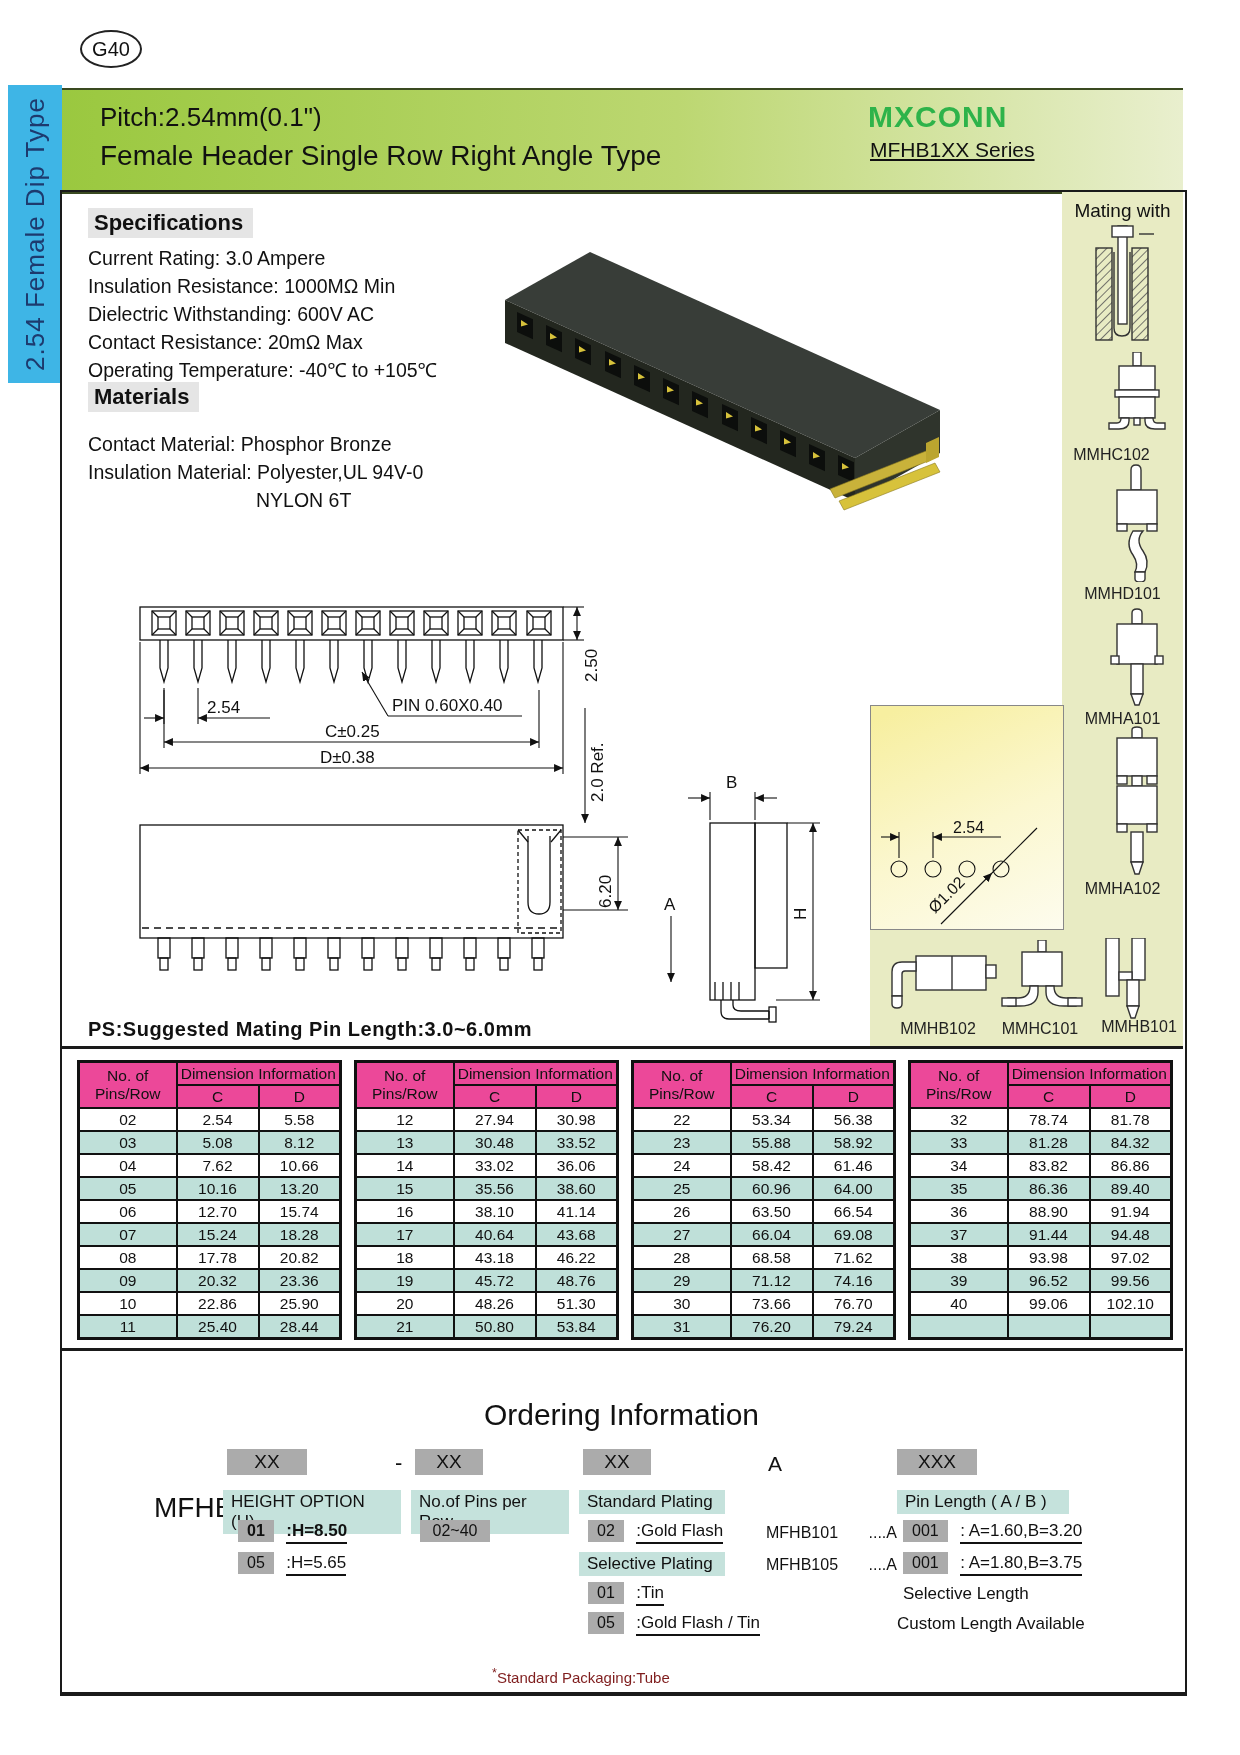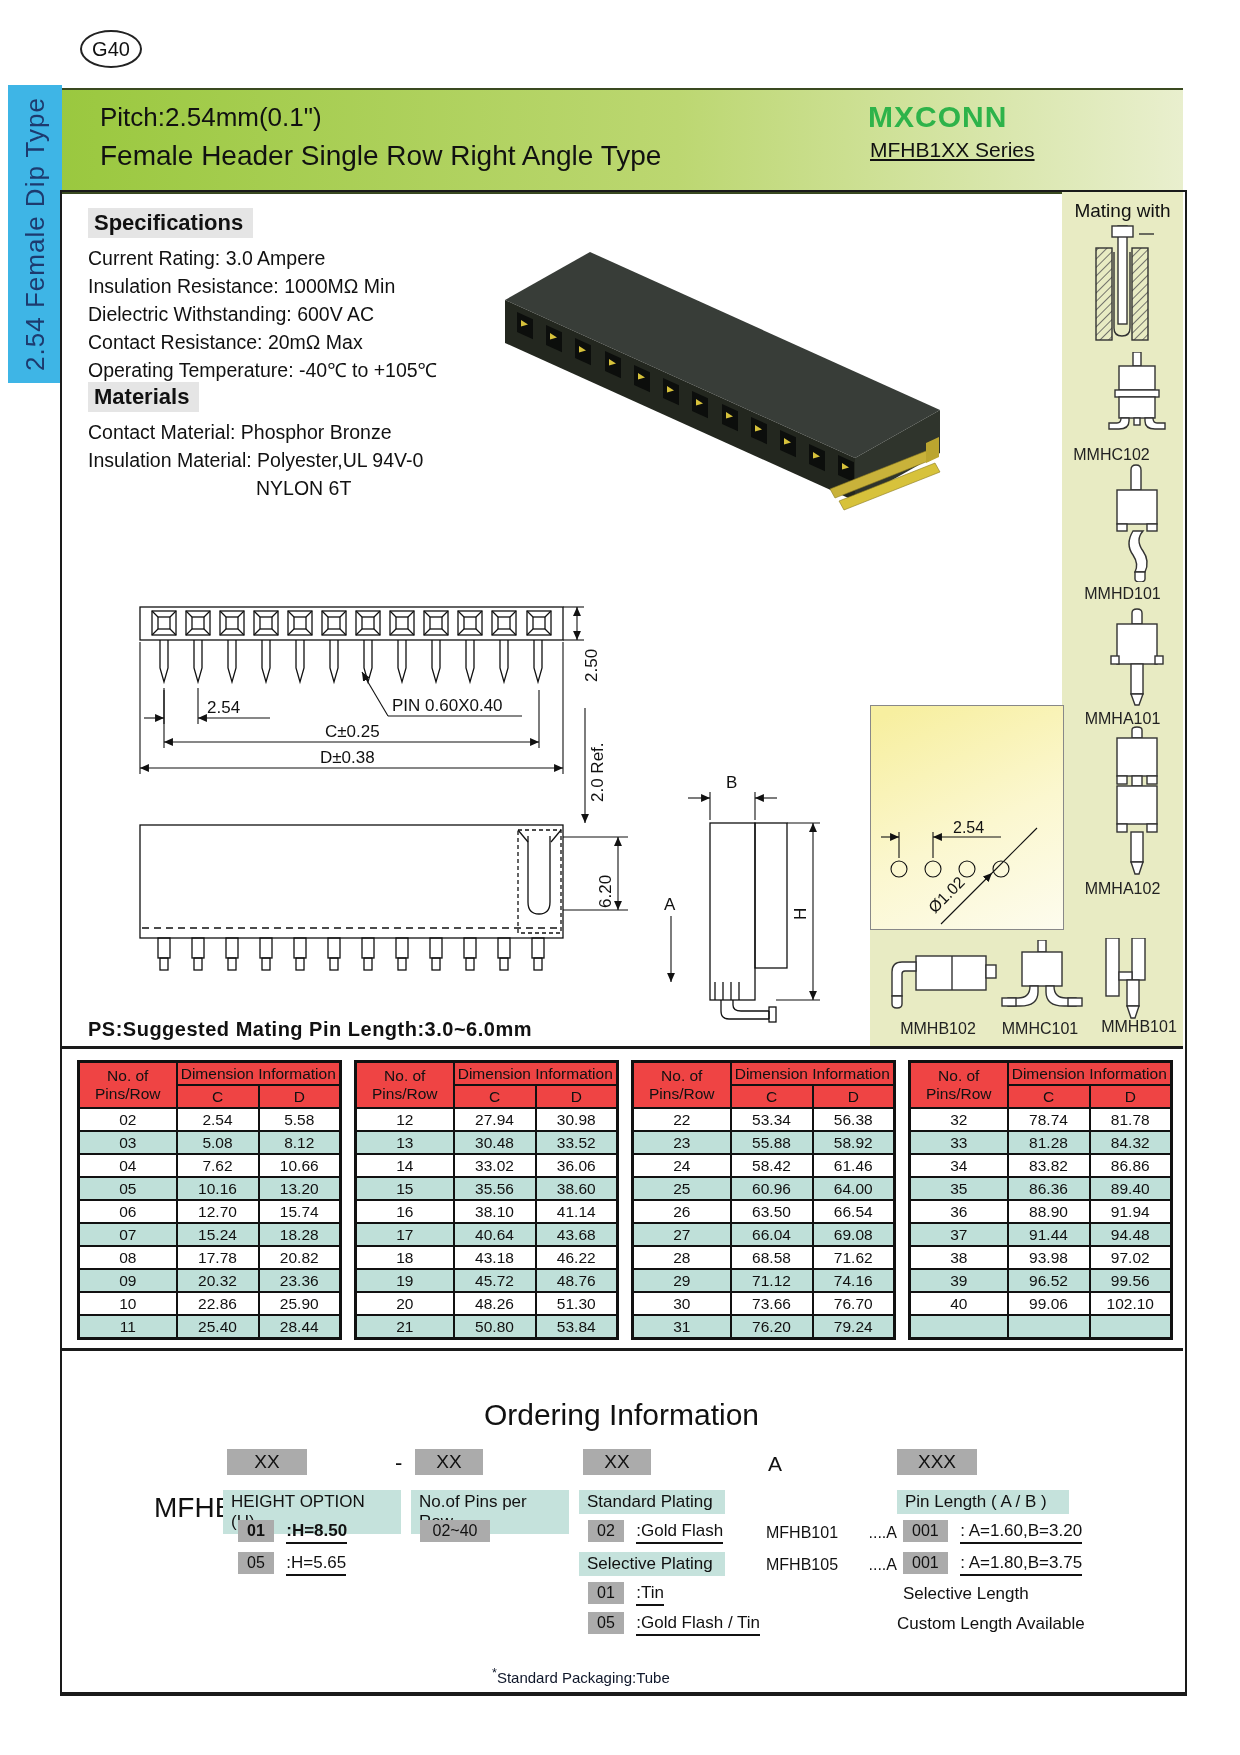--- a/index.html
+++ b/index.html
@@ -33,31 +33,31 @@
   .holebox{left:870px;top:705px;width:192px;height:223px;border:1px solid #888;
            background:linear-gradient(155deg,#f7efa0 5%,#fbf7cf 55%,#fdfcee 100%);}
   .holebox .hl-title{position:relative;text-align:center;font-size:16px;color:#333;line-height:22px;margin-top:8px;}
   
   .mlabel{font-size:16px;color:#222;text-align:center;}
   
   .psnote{font-size:20px;font-weight:600;letter-spacing:.5px;}
   
   .dimtable{border-collapse:collapse;table-layout:fixed;width:262px;font-size:15.5px;text-align:center;border:3px solid #111;background:#fff;}
   .dimtable th,.dimtable td{border:2px solid #111;padding:0;height:21px;font-weight:normal;overflow:hidden;white-space:nowrap;}
-  .dimtable thead th{background:#ef4444;font-size:15.5px;}
+  .dimtable thead th{background:#ec4899;font-size:15.5px;}
   .dimtable tbody tr:nth-child(even) td{background:#bfe0d9;}
   
   .ord-title{font-size:30px;text-align:center;}
   .chip{background:#ababab;display:inline-block;text-align:center;font-size:19px;padding:2px 12px;}
   .chip.small{font-size:16px;padding:2px 9px;}
   .tealtag{background:#c5e2dc;display:inline-block;font-size:17px;padding:2px 8px;}
   .optdesc{font-size:17px;border-bottom:2px solid #111;padding-bottom:1px;display:inline-block;}
   .plain17{font-size:17px;}
   .model{font-size:16px;}
-  .starnote{font-size:15px;color:#0f172a;}
+  .starnote{font-size:15px;color:#7f1d1d;}
   .footer{left:0;top:1702px;width:1240px;text-align:center;font-size:22px;font-weight:bold;color:#2fae4f;}
   svg{display:block;}
   svg text{font-family:"Liberation Sans",sans-serif;stroke:none;fill:#111;}
 </style>
 </head>
 <body>
 
 <div class="page">
 
   <div class="abs g40">
@@ -84,21 +84,21 @@
       <div>Current Rating: 3.0 Ampere</div>
       <div>Insulation Resistance: 1000MΩ Min</div>
       <div>Dielectric Withstanding: 600V AC</div>
       <div>Contact  Resistance: 20mΩ Max</div>
       <div>Operating Temperature: -40℃ to +105℃</div>
     </div>
   </div>
 
   <div class="abs" style="left:88px;top:382px;">
     <div class="teal-head">Materials</div>
-    <div class="speclines" style="margin-top:6px;">
+    <div class="speclines" style="margin-top:18px;">
       <div>Contact Material: Phosphor Bronze</div>
       <div>Insulation Material: Polyester,UL 94V-0</div>
       <div style="padding-left:168px;">NYLON 6T</div>
     </div>
   </div>
 
   <svg class="abs" style="left:460px;top:205px;" width="500" height="310" viewBox="0 0 500 310">
     <defs>
       <g id="sock3d">
         <polygon points="0,0 16,7.2 16,27.2 0,20" fill="#0c0e0c"></polygon>

